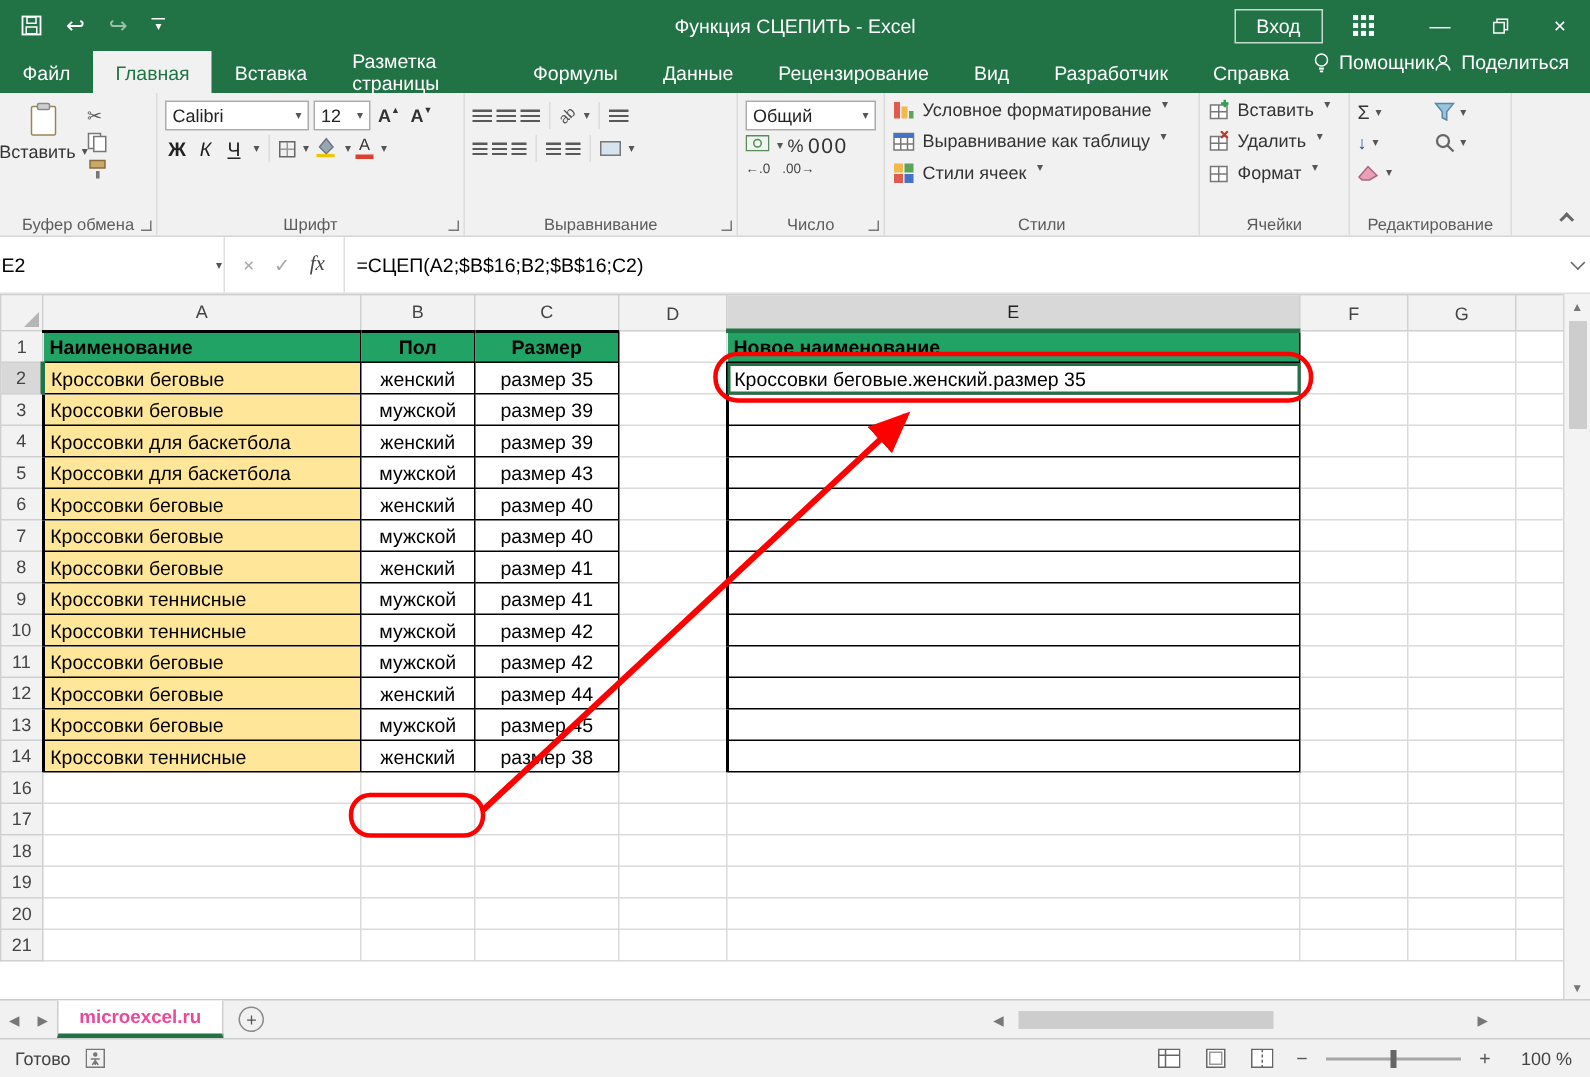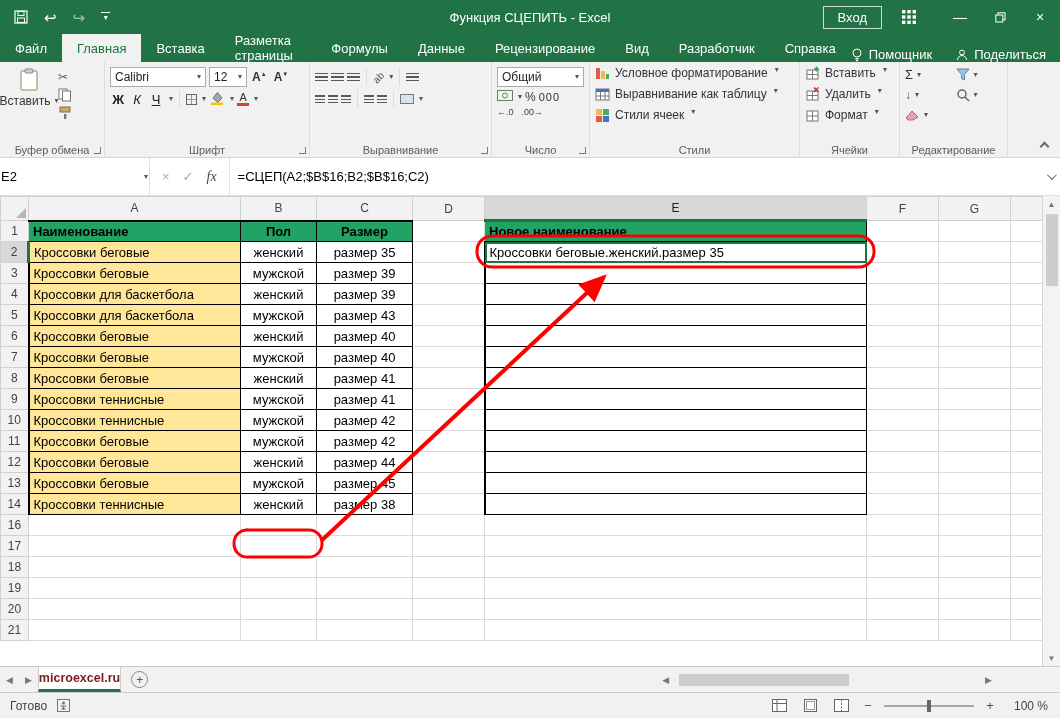--- a/index.html
+++ b/index.html
@@ -18,21 +18,21 @@
   .wtitle{position:absolute;left:0;right:0;text-align:center;font-size:13px}
   .tright{margin-left:auto;display:flex;align-items:center;z-index:2;height:100%}
   .signin{border:1px solid rgba(255,255,255,.75);font-size:13px;padding:3px 14px;margin-right:20px}
   .appsbox{margin-right:24px;display:flex}
   .wbtn{width:40px;height:100%;display:flex;align-items:center;justify-content:center;font-size:14px}
 
   
   .tabrow{height:28px;background:#217346;display:flex;align-items:stretch;color:#fff;font-size:13px}
   .ftab,.rtab{display:flex;align-items:center;padding:0 15px}
   .rtab.active{background:#f1f1f1;color:#217346}
-  .trright{margin-left:auto;display:flex;align-items:flex-end;gap:24px;padding-right:14px}
+  .trright{margin-left:auto;display:flex;align-items:flex-start;padding-right:14px}
   .trr{display:flex;align-items:center;gap:6px}
 
   
   .ribbon{height:96px;background:#f1f1f1;border-bottom:1px solid #d5d5d5;display:flex;position:relative;color:#333;font-size:12px}
   .rgroup{position:relative;border-right:1px solid #dcdcdc;padding:4px 5px 16px}
   .g-clip{width:105px}.g-font{width:205px}.g-align{width:182px}.g-num{width:98px}
   .g-styles{width:210px}.g-cells{width:100px}.g-edit{width:108px}
   .glabel{position:absolute;bottom:1px;left:0;right:0;text-align:center;font-size:11px;color:#5c5c5c}
   .launcher{position:absolute;right:3px;bottom:3px;width:7px;height:7px;border-right:1px solid #777;border-bottom:1px solid #777}
   .dd{font-size:8px;color:#555;margin-left:2px;line-height:1}
@@ -90,21 +90,21 @@
   .corner{position:relative}
   .corner::after{content:"";position:absolute;right:2px;bottom:2px;border-left:10px solid transparent;border-bottom:10px solid #b5b5b5}
   .vscroll{position:absolute;top:0;right:0;bottom:0;width:18px;background:#f3f3f3;border-left:1px solid #d6d6d6;display:flex;flex-direction:column;align-items:center}
   .varrow{font-size:8px;color:#777;height:16px;display:flex;align-items:center}
   .vthumb{width:12px;height:72px;background:#cdcdcd;margin-top:2px}
   .vdown{margin-top:auto}
 
   
   .tabsrow{height:26px;background:#f1f1f1;border-top:1px solid #ccc;display:flex;align-items:stretch;font-size:12px;color:#444}
   .snav{display:flex;align-items:center;padding:0 6px;font-size:9px;color:#777}
-  .sheettab{display:flex;align-items:center;padding:0 0;background:#fff;color:#7f1d1d;font-weight:700;border-left:1px solid #ccc;border-right:1px solid #ccc;border-bottom:3px solid #217346;font-size:12.5px}
+  .sheettab{display:flex;align-items:center;padding:0 14px;background:#fff;color:#ec4899;font-weight:700;border-left:1px solid #ccc;border-right:1px solid #ccc;border-bottom:3px solid #217346;font-size:12.5px}
   .addsheet{width:17px;height:17px;border:1px solid #8a8a8a;border-radius:50%;display:flex;align-items:center;justify-content:center;align-self:center;margin-left:10px;color:#555;font-size:12px;line-height:1}
   .hscroll{margin-left:auto;display:flex;align-items:center;margin-right:62px;gap:2px}
   .htrack{width:300px;height:14px;background:#f1f1f1;position:relative}
   .hthumb{position:absolute;left:2px;top:1px;height:12px;width:170px;background:#cdcdcd}
 
   
   .statusbar{height:26px;background:#f1f1f1;border-top:1px solid #ccc;display:flex;align-items:center;font-size:12px;color:#444}
   .smode{padding-left:10px;margin-right:10px}
   .sright{margin-left:auto;display:flex;align-items:center;gap:9px;padding-right:12px}
   .viewbtn{display:flex;align-items:center;justify-content:center;width:22px;height:20px}
@@ -310,21 +310,21 @@
       </div>
       <div class="frow" style="height:18px">
         <span>
           <svg width="16" height="11" viewBox="0 0 16 11">
             <rect x="0.5" y="0.5" width="15" height="10" fill="#eef5ee" stroke="#5a8a5a"></rect>
             <circle cx="8" cy="5.5" r="2.5" fill="none" stroke="#5a8a5a"></circle>
           </svg>
         </span>
         <span class="dd">▾</span>
         <span style="font-size:12px">%</span>
-        <span style="font-size:11px;letter-spacing:1px">000</span>
+        <span style="font-size:14px;letter-spacing:1px">000</span>
       </div>
       <div class="decrow">
         <span>←.0</span>
         <span>.00→</span>
       </div>
       <span class="glabel">Число</span>
       <span class="launcher"></span>
     </div>
 
     <div class="rgroup g-styles">

